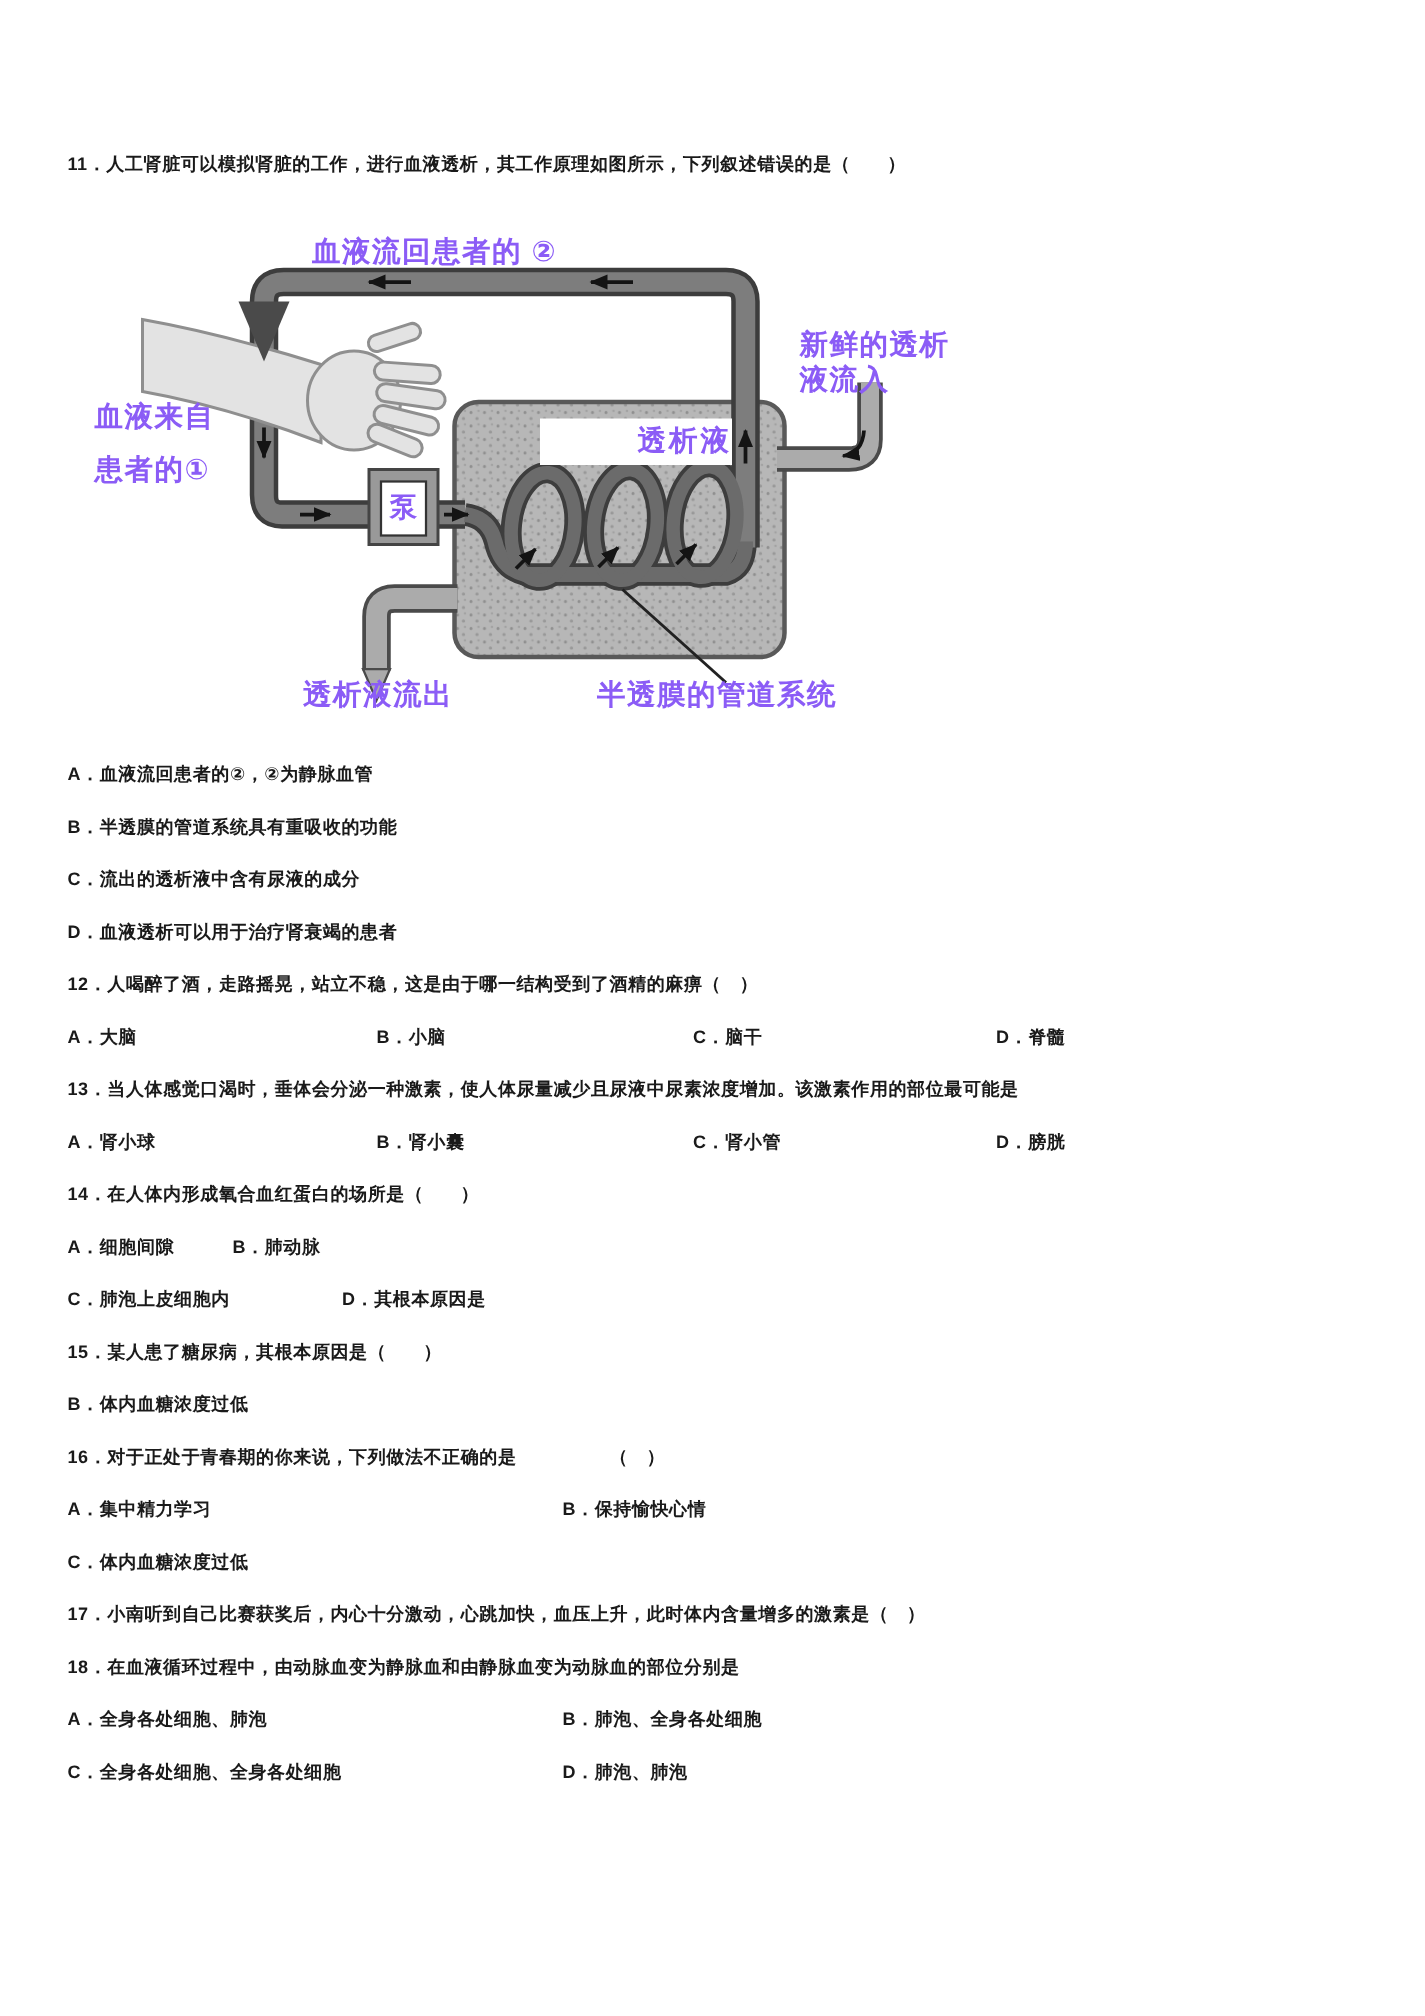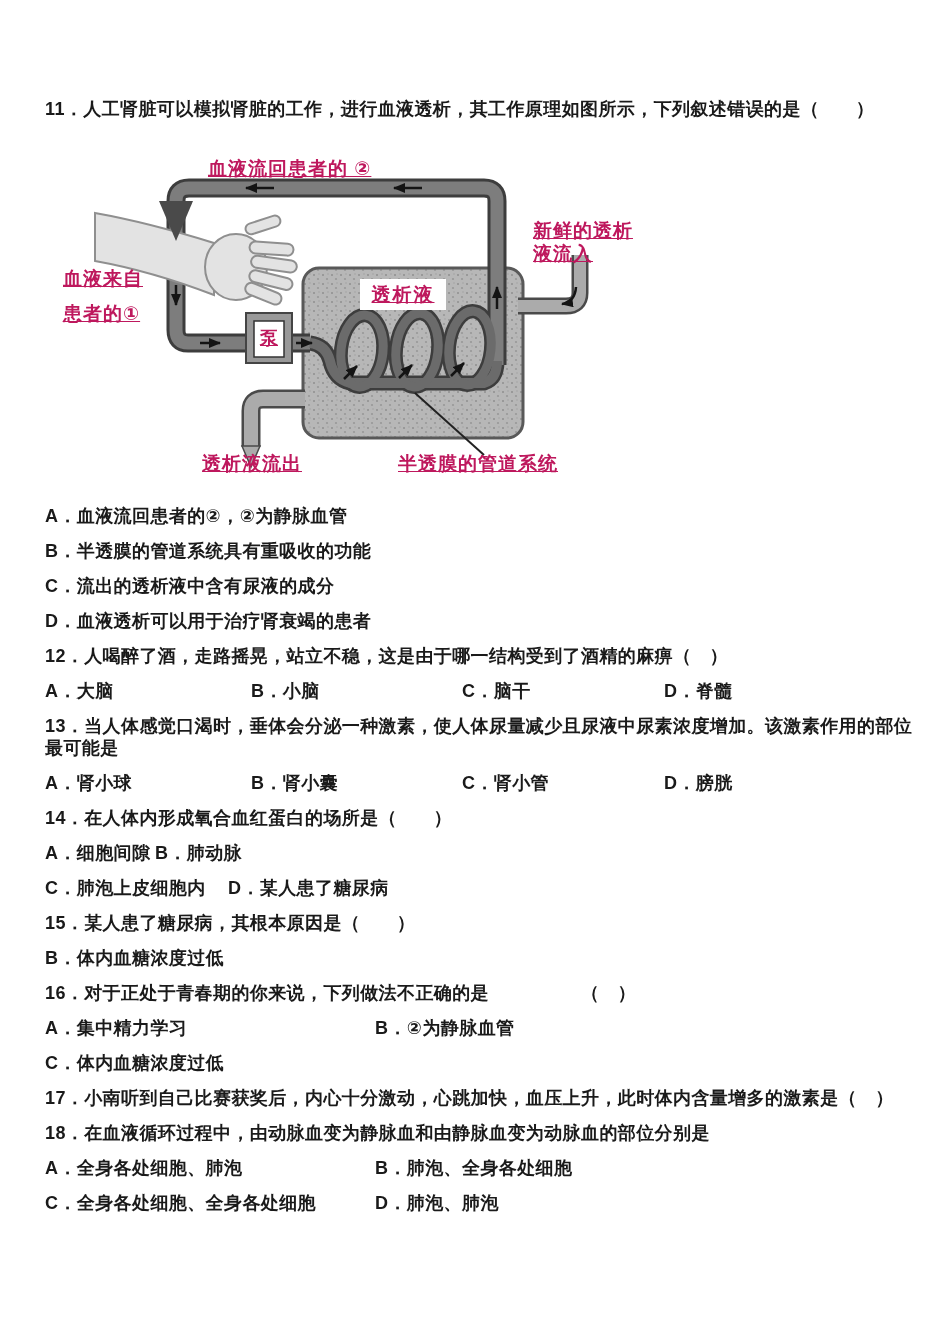--- a/index.html
+++ b/index.html
@@ -1,28 +1,28 @@
 <!DOCTYPE html>
 <html><head>
 <meta charset="utf-8">
 <style>
   html,body{margin:0;padding:0;background:#ffffff;}
   body{width:950px;height:1344px;overflow:hidden;
        font-family:"Liberation Sans","DejaVu Sans",sans-serif;color:#1a1a1a;}
   .page{position:relative;width:950px;height:1344px;padding:98px 30px 0 45px;box-sizing:border-box;}
-  .line{font-size:18px;line-height:22px;margin-bottom:13px;font-weight:600;letter-spacing:.4px;white-space:pre-wrap;}
+  .line{font-size:12px;line-height:22px;margin-bottom:13px;font-weight:600;letter-spacing:.4px;white-space:pre-wrap;}
   .grid4{display:grid;grid-template-columns:168px 173px 164px auto;gap:38px;}
   .grid2{display:grid;grid-template-columns:330px auto;}
   .grid14a{display:grid;grid-template-columns:110px auto;}
   .grid14b{display:grid;grid-template-columns:183px auto;}
   .diagram-wrap{position:relative;height:359px;margin-bottom:13px;}
   .diagram{position:absolute;left:15px;top:22px;width:600px;height:330px;}
   .diagram svg{position:absolute;left:0;top:0;}
-  .dlabel{position:absolute;font-size:19px;line-height:23px;color:#be185d;font-weight:600;letter-spacing:1px;white-space:pre;text-decoration:underline;}
-  .dlabel.box{background:#ffffff;text-align:center;letter-spacing:2px;}
+  .dlabel{position:absolute;font-size:19px;line-height:23px;color:#8b5cf6;font-weight:600;letter-spacing:1px;white-space:pre;}
+  .dlabel.box{background:#ffffff;text-align:right;letter-spacing:2px;padding-left:42px;}
 </style>
 </head>
 <body>
 
 <div class="page">
 
   <div class="line">11．人工肾脏可以模拟肾脏的工作，进行血液透析，其工作原理如图所示，下列叙述错误的是（　　）</div>
 
   <div class="diagram-wrap">
     <div class="diagram">
@@ -130,32 +130,32 @@
     <span>D．膀胱</span>
   </div>
 
   <div class="line">14．在人体内形成氧合血红蛋白的场所是（　　）</div>
   <div class="line grid14a">
     <span>A．细胞间隙</span>
     <span>B．肺动脉</span>
   </div>
   <div class="line grid14b">
     <span>C．肺泡上皮细胞内</span>
-    <span>D．某人患了糖尿病</span>
+    <span>D．其根本原因是</span>
   </div>
 
   <div class="line">15．某人患了糖尿病，其根本原因是（　　）</div>
   <div class="line grid2">
     <span>B．体内血糖浓度过低</span>
   </div>
 
   <div class="line">16．对于正处于青春期的你来说，下列做法不正确的是　　　　　（　）</div>
   <div class="line grid2">
     <span>A．集中精力学习</span>
-    <span>B．②为静脉血管</span>
+    <span>B．保持愉快心情</span>
   </div>
   <div class="line grid2">
     <span>C．体内血糖浓度过低</span>
   </div>
 
   <div class="line">17．小南听到自己比赛获奖后，内心十分激动，心跳加快，血压上升，此时体内含量增多的激素是（　）</div>
 
   <div class="line">18．在血液循环过程中，由动脉血变为静脉血和由静脉血变为动脉血的部位分别是</div>
   <div class="line grid2">
     <span>A．全身各处细胞、肺泡</span>

